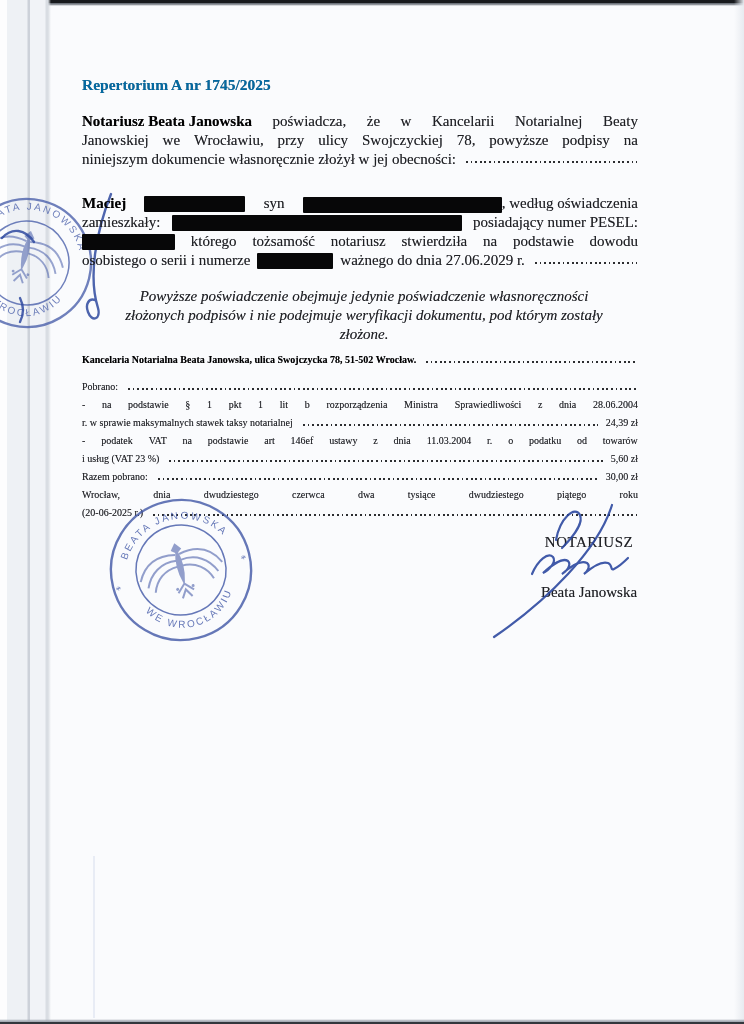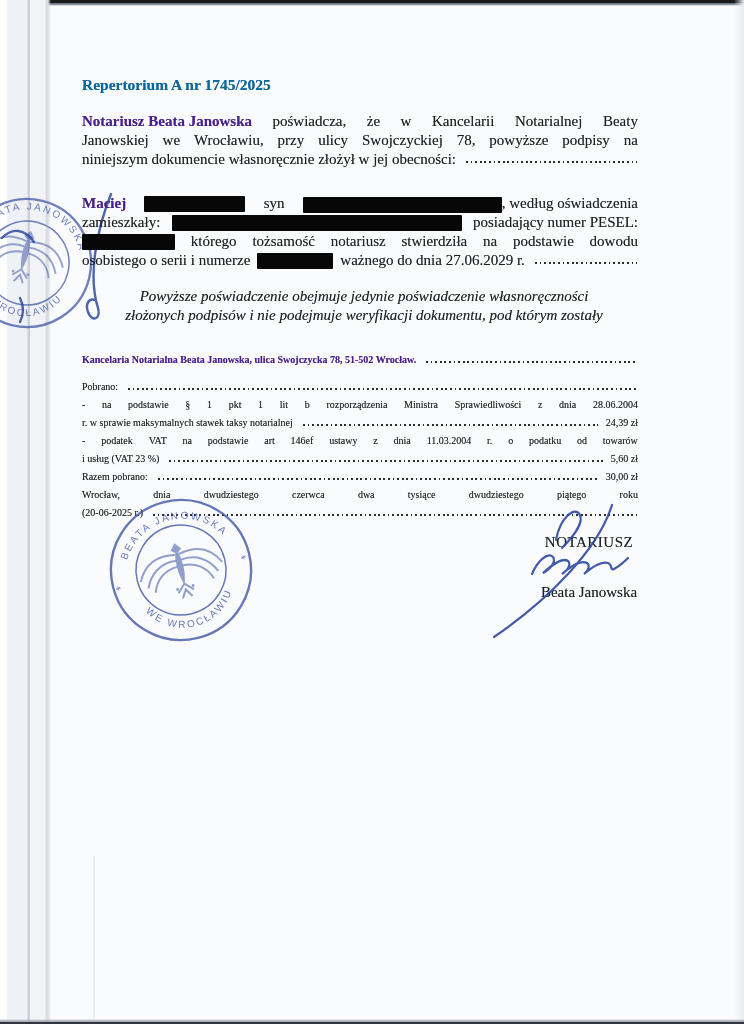--- a/index.html
+++ b/index.html
@@ -27,21 +27,21 @@
   #fees{left:82px;top:378px;width:556px;font-size:10px;}
   #fees .line{line-height:18px;}
   #sigblock{left:519px;top:534px;width:140px;text-align:center;font-size:15px;}
   #sig-role{letter-spacing:.5px;}
   #sig-name{margin-top:33px;}
 
   .line{display:flex;line-height:19px;white-space:pre;align-items:flex-start;}
   .line.just{justify-content:space-between;}
   .line.ctr{justify-content:center;padding-left:8px;}
   .line:not(.just){column-gap:7px;}
-  .bold{font-weight:700;color:#4c1d95;}
+  .bold{font-weight:700;color:#000000;}
   .rgroup{display:inline-flex;align-items:center;white-space:pre;}
   .redact{display:inline-block;height:16px;margin-top:2px;background:#070708;border-radius:1px;}
   .leader{flex:1 1 12px;height:2px;margin-top:11px;margin-left:3px;margin-right:1px;
     background:repeating-linear-gradient(90deg,#2c2d30 0 1.8px,transparent 1.8px 4.6px);}
   #fees .leader{margin-top:10px;}
 
   svg.stamp{position:absolute;filter:blur(.35px);}
   svg.ink{position:absolute;}
   .stamp-text{font-family:"Liberation Sans",sans-serif;font-size:10px;letter-spacing:2.2px;
     fill:#4057a6;}
@@ -88,20 +88,21 @@
     </div>
   <div id="p2" class="block">
       <div class="line just"><span class="bold">Maciej</span><span class="rgroup"><span class="redact" style="width: 101px;"></span></span><span>syn</span><span class="rgroup"><span class="redact" style="width: 199px;"></span><span>, według oświadczenia</span></span></div>
       <div class="line just"><span>zamieszkały:</span><span class="rgroup"><span class="redact" style="width: 290px;"></span></span><span>posiadający numer PESEL:</span></div>
       <div class="line just"><span class="rgroup"><span class="redact" style="width: 93px;"></span></span><span>którego</span><span>tożsamość</span><span>notariusz</span><span>stwierdziła</span><span>na</span><span>podstawie</span><span>dowodu</span></div>
       <div class="line"><span>osobistego o serii i numerze</span><span class="rgroup"><span class="redact" style="width: 76px;"></span></span><span>ważnego do dnia 27.06.2029 r.</span><span class="leader"></span></div>
     </div>
   <div id="disclaimer" class="block">
       <div class="line ctr"><span>Powyższe poświadczenie obejmuje jedynie poświadczenie własnoręczności</span></div>
       <div class="line ctr"><span>złożonych podpisów i nie podejmuje weryfikacji dokumentu, pod którym zostały</span></div>
+      <div class="line ctr"><span>złożone.</span></div>
     </div>
   <div id="office" class="block">
       <div class="line"><span class="bold">Kancelaria Notarialna Beata Janowska, ulica Swojczycka 78, 51-502 Wrocław.</span><span class="leader"></span></div>
     </div>
   <div id="fees" class="block">
       <div class="line"><span>Pobrano:</span><span class="leader"></span></div>
       <div class="line just"><span>-</span><span>na</span><span>podstawie</span><span>§</span><span>1</span><span>pkt</span><span>1</span><span>lit</span><span>b</span><span>rozporządzenia</span><span>Ministra</span><span>Sprawiedliwości</span><span>z</span><span>dnia</span><span>28.06.2004</span></div>
       <div class="line"><span>r. w sprawie maksymalnych stawek taksy notarialnej</span><span class="leader"></span><span>24,39 zł</span></div>
       <div class="line just"><span>-</span><span>podatek</span><span>VAT</span><span>na</span><span>podstawie</span><span>art</span><span>146ef</span><span>ustawy</span><span>z</span><span>dnia</span><span>11.03.2004</span><span>r.</span><span>o</span><span>podatku</span><span>od</span><span>towarów</span></div>
       <div class="line"><span>i usług (VAT 23 %)</span><span class="leader"></span><span>5,60 zł</span></div>

